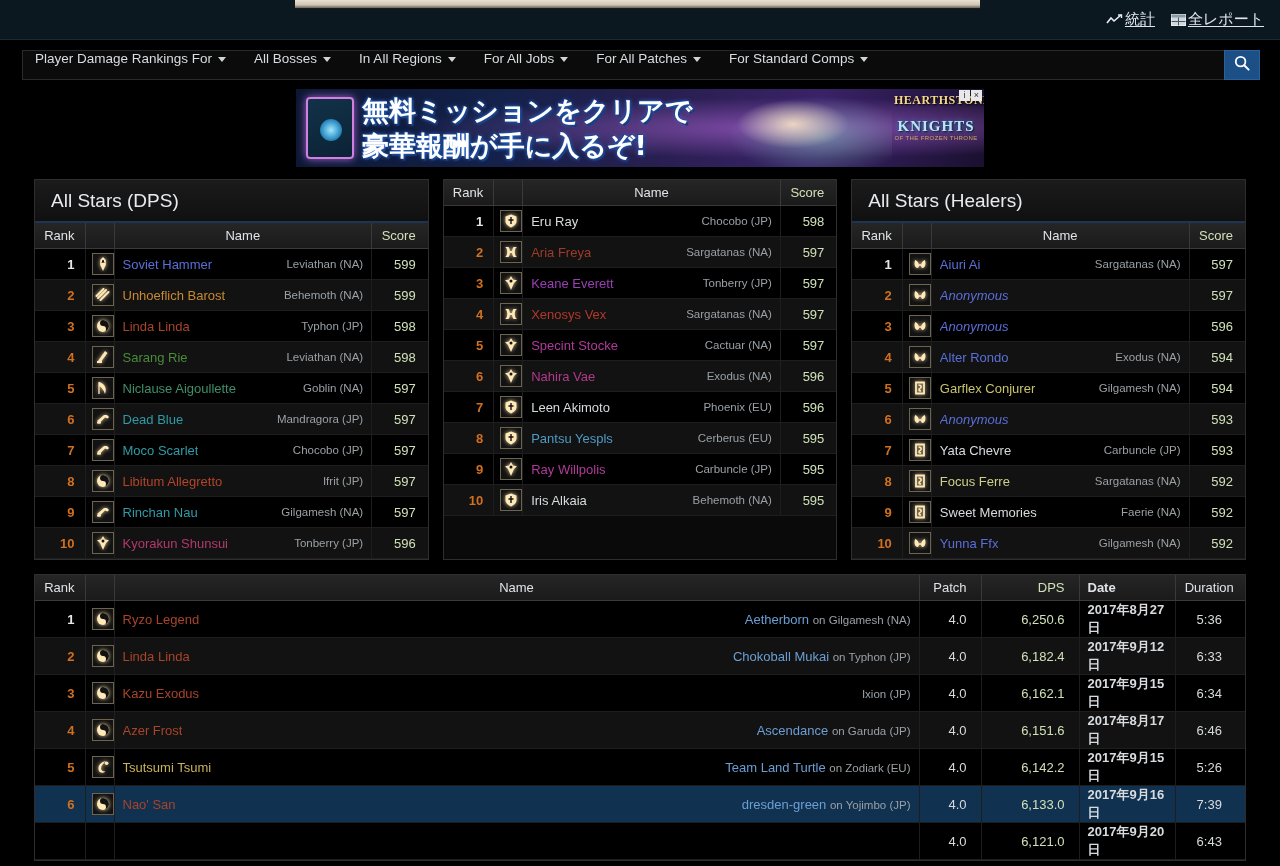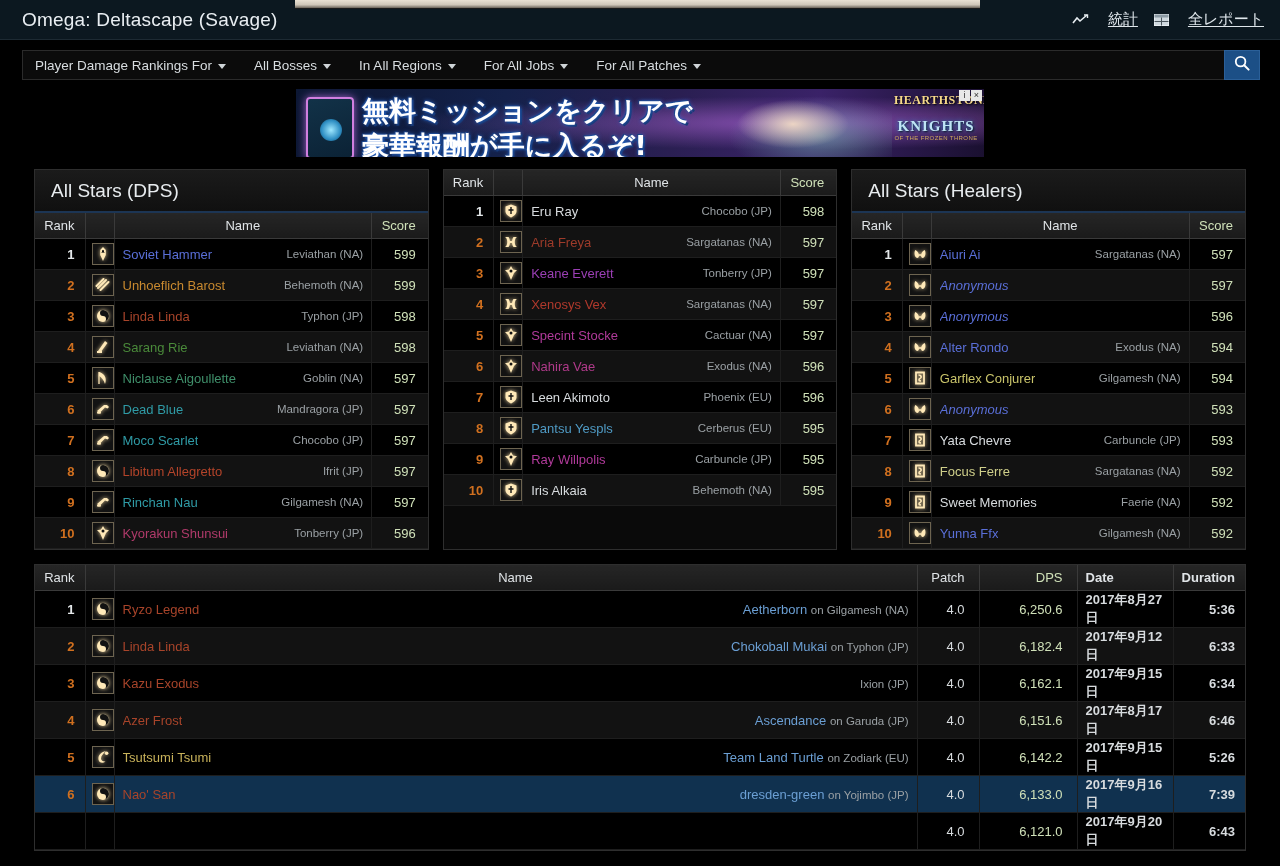--- a/index.html
+++ b/index.html
@@ -34,36 +34,36 @@
     color: #e9eef2;
     font-size: 19px;
     letter-spacing: .2px;
     white-space: nowrap;
   }
   .header-right {
     margin-left: auto;
     display: flex; align-items: center; gap: 16px;
   }
   .header-link {
-    display: flex; align-items: center; gap: 19px;
+    display: flex; align-items: center; gap: 2px;
     color: #dfe6eb; font-size: 15px; text-decoration: none;
     cursor: pointer;
   }
   .header-link .lbl { text-decoration: underline; text-underline-offset: 2px; }
   .ico-svg { display: block; }
 
   
   .filterbar-wrap {
     background: #000;
     padding: 10px 20px 9px 22px;
     display: flex;
   }
   .filterbar {
     flex: 1;
-    display: flex; align-items: center;
+    display: flex; align-items: flex-start;
     background: #0b0b0b;
     border: 1px solid #2b2b2b;
     height: 30px;
   }
   .filter-item {
     display: flex; align-items: center; gap: 6px;
     padding: 0 14px;
     color: #d8dde0; font-size: 13.5px;
     cursor: pointer; white-space: nowrap;
   }
@@ -80,21 +80,21 @@
     background: #1c4f86;
     border: 1px solid #2b6099;
     display: flex; align-items: center; justify-content: center;
     cursor: pointer; margin-left: -1px;
   }
 
   
   .ad-wrap { display: flex; justify-content: center; background: #000; padding: 0 0 12px; }
   .ad-banner {
     position: relative;
-    width: 688px; height: 68px;
+    width: 688px; height: 78px;
     background:
       radial-gradient(ellipse at 72% 50%, rgba(190,110,230,.55) 0%, rgba(60,20,90,0) 55%),
       linear-gradient(100deg,#0c1733 0%, #14214a 30%, #2a1f52 55%, #3a2268 75%, #1a1030 100%);
     overflow: hidden;
     cursor: pointer;
   }
   .ad-card {
     position: absolute; left: 10px; top: 8px; width: 48px; height: 62px;
     border-radius: 4px;
     background: linear-gradient(160deg,#123248,#0b2235);
@@ -209,31 +209,30 @@
   }
   .jicon svg { display:block; filter: drop-shadow(0 0 2px rgba(255,228,170,.85)); }
 
   
   .bottom-wrap { padding: 14px 34px 0; }
   .bt .c-rank { width: 50px; }
   .bt .c-name { }
   .bt .c-patch { width: 62px; text-align: right; padding-right: 14px; }
   .bt .c-dps { width: 98px; text-align: right; color: #cfe0b8; padding-right: 14px; }
   .bt .c-date { width: 96px; text-align: left; padding-right: 10px; font-weight: bold; }
-  .bt .c-dur { width: 70px; text-align: right; padding-right: 10px; font-weight: bold; }
+  .bt .c-dur { width: 70px; text-align: center; padding-right: 10px; }
   .guild { color: #6b9fd4; }
   .guild-on { color: #9aa0a4; }
 </style>
 </head>
 <body>
 
 <div class="top-sliver"></div>
 
 <div class="site-header">
-  <div class="site-title">Omega: Deltascape (Savage)</div>
   <div class="header-right">
     <a class="header-link">
       <span>
         <svg class="ico-svg" width="17" height="12" viewBox="0 0 17 12">
           <polyline points="1,9 5,4 8,7 15,1" fill="none" stroke="#e6ecf0" stroke-width="1.6"></polyline>
           <polyline points="12,1 15.5,1 15.5,4" fill="none" stroke="#e6ecf0" stroke-width="1.4"></polyline>
         </svg>
       </span>
       <span class="lbl">統計</span>
     </a>
@@ -266,20 +265,24 @@
       <i class="caret"></i>
     </div>
     <div class="filter-item">
       <span>For All Jobs</span>
       <i class="caret"></i>
     </div>
     <div class="filter-item">
       <span>For All Patches</span>
       <i class="caret"></i>
     </div>
+    <div class="filter-item">
+      <span>For Standard Comps</span>
+      <i class="caret"></i>
+    </div>
   </div>
   <div class="search-btn">
     <span>
       <svg width="16" height="16" viewBox="0 0 16 16">
         <circle cx="6.6" cy="6.6" r="4.8" fill="none" stroke="#ffffff" stroke-width="1.8"></circle>
         <line x1="10.2" y1="10.2" x2="14.6" y2="14.6" stroke="#ffffff" stroke-width="2" stroke-linecap="round"></line>
       </svg>
     </span>
   </div>
 </div>

